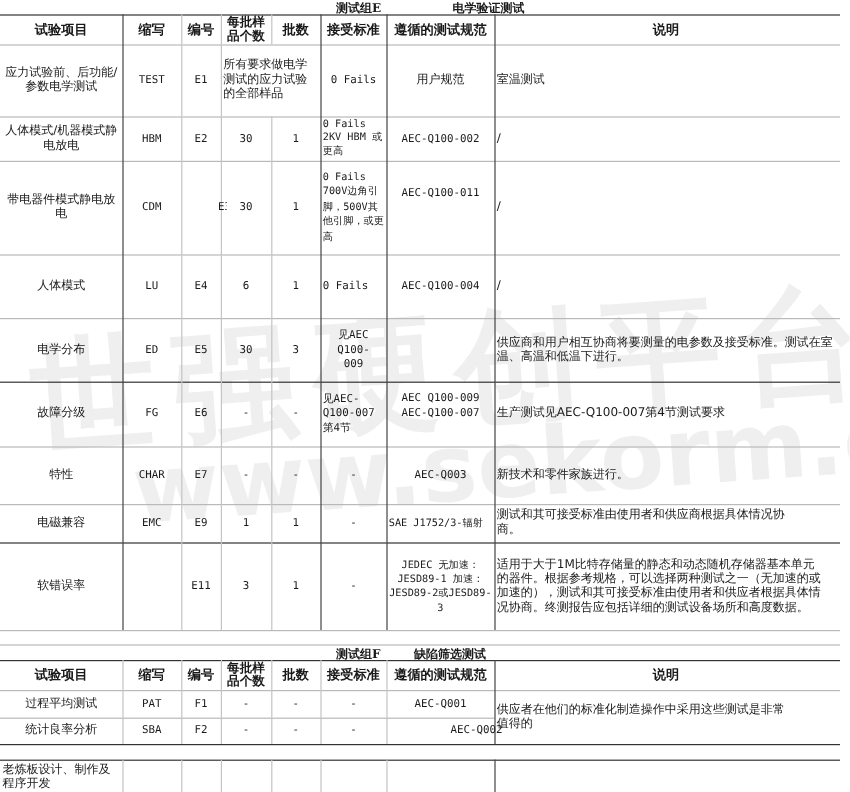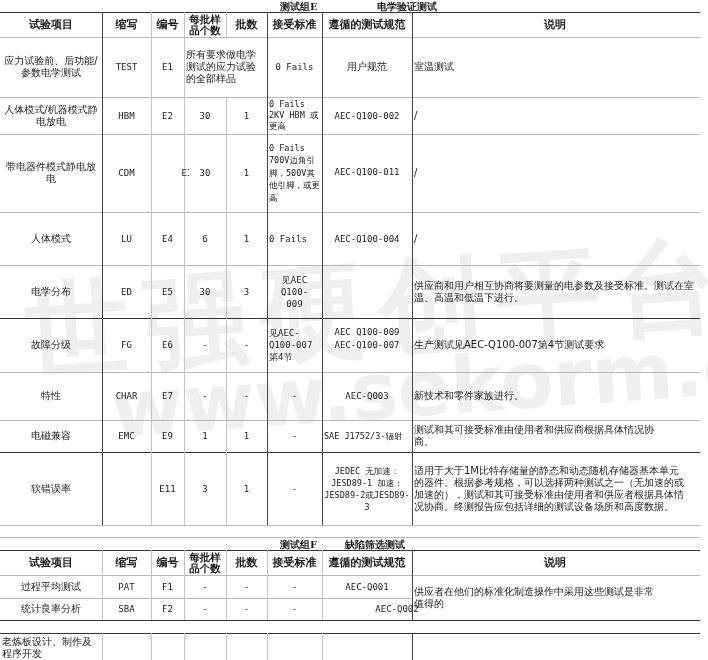--- a/index.html
+++ b/index.html
@@ -81,21 +81,21 @@
   <div class="cell left mono" style="left:267px; top:97px; width:55px; height:37px; font-size:8.5px; line-height:11px;">0 Fails 2KV HBM 或更高</div>
   <div class="cell mono" style="left:322px; top:97px; width:90px; height:37px;">AEC-Q100-002</div>
   <div class="cell left sans" style="left:412px; top:97px; width:286px; height:37px;">/</div>
 
   <div class="cell sans" style="left:0; top:134px; width:102px; height:78px;">带电器件模式静电放电</div>
   <div class="cell mono" style="left:102px; top:134px; width:49px; height:78px;">CDM</div>
   <div class="cell mono" style="left:151px; top:134px; width:33px; height:78px;padding-left:36px;">E3</div>
   <div class="cell mono" style="left:184px; top:134px; width:42px; height:78px;">30</div>
   <div class="cell mono" style="left:226px; top:134px; width:41px; height:78px;">1</div>
   <div class="cell left mono" style="left:267px; top:134px; width:55px; height:78px; font-size:8.5px; line-height:12.5px;">0 Fails 700V边角引脚，500V其他引脚，或更高</div>
-  <div class="cell mono" style="left:322px; top:133px; width:90px; height:78px;">AEC-Q100-011</div>
+  <div class="cell mono" style="left:322px; top:122px; width:90px; height:78px;">AEC-Q100-011</div>
   <div class="cell left sans" style="left:412px; top:134px; width:286px; height:78px;">/</div>
 
   <div class="cell sans" style="left:0; top:212px; width:102px; height:53px;">人体模式</div>
   <div class="cell mono" style="left:102px; top:212px; width:49px; height:53px;">LU</div>
   <div class="cell mono" style="left:151px; top:212px; width:33px; height:53px;">E4</div>
   <div class="cell mono" style="left:184px; top:212px; width:42px; height:53px;">6</div>
   <div class="cell mono" style="left:226px; top:212px; width:41px; height:53px;">1</div>
   <div class="cell left mono" style="left:267px; top:212px; width:55px; height:53px;">0 Fails</div>
   <div class="cell mono" style="left:322px; top:212px; width:90px; height:53px;">AEC-Q100-004</div>
   <div class="cell left sans" style="left:412px; top:212px; width:286px; height:53px;">/</div>

